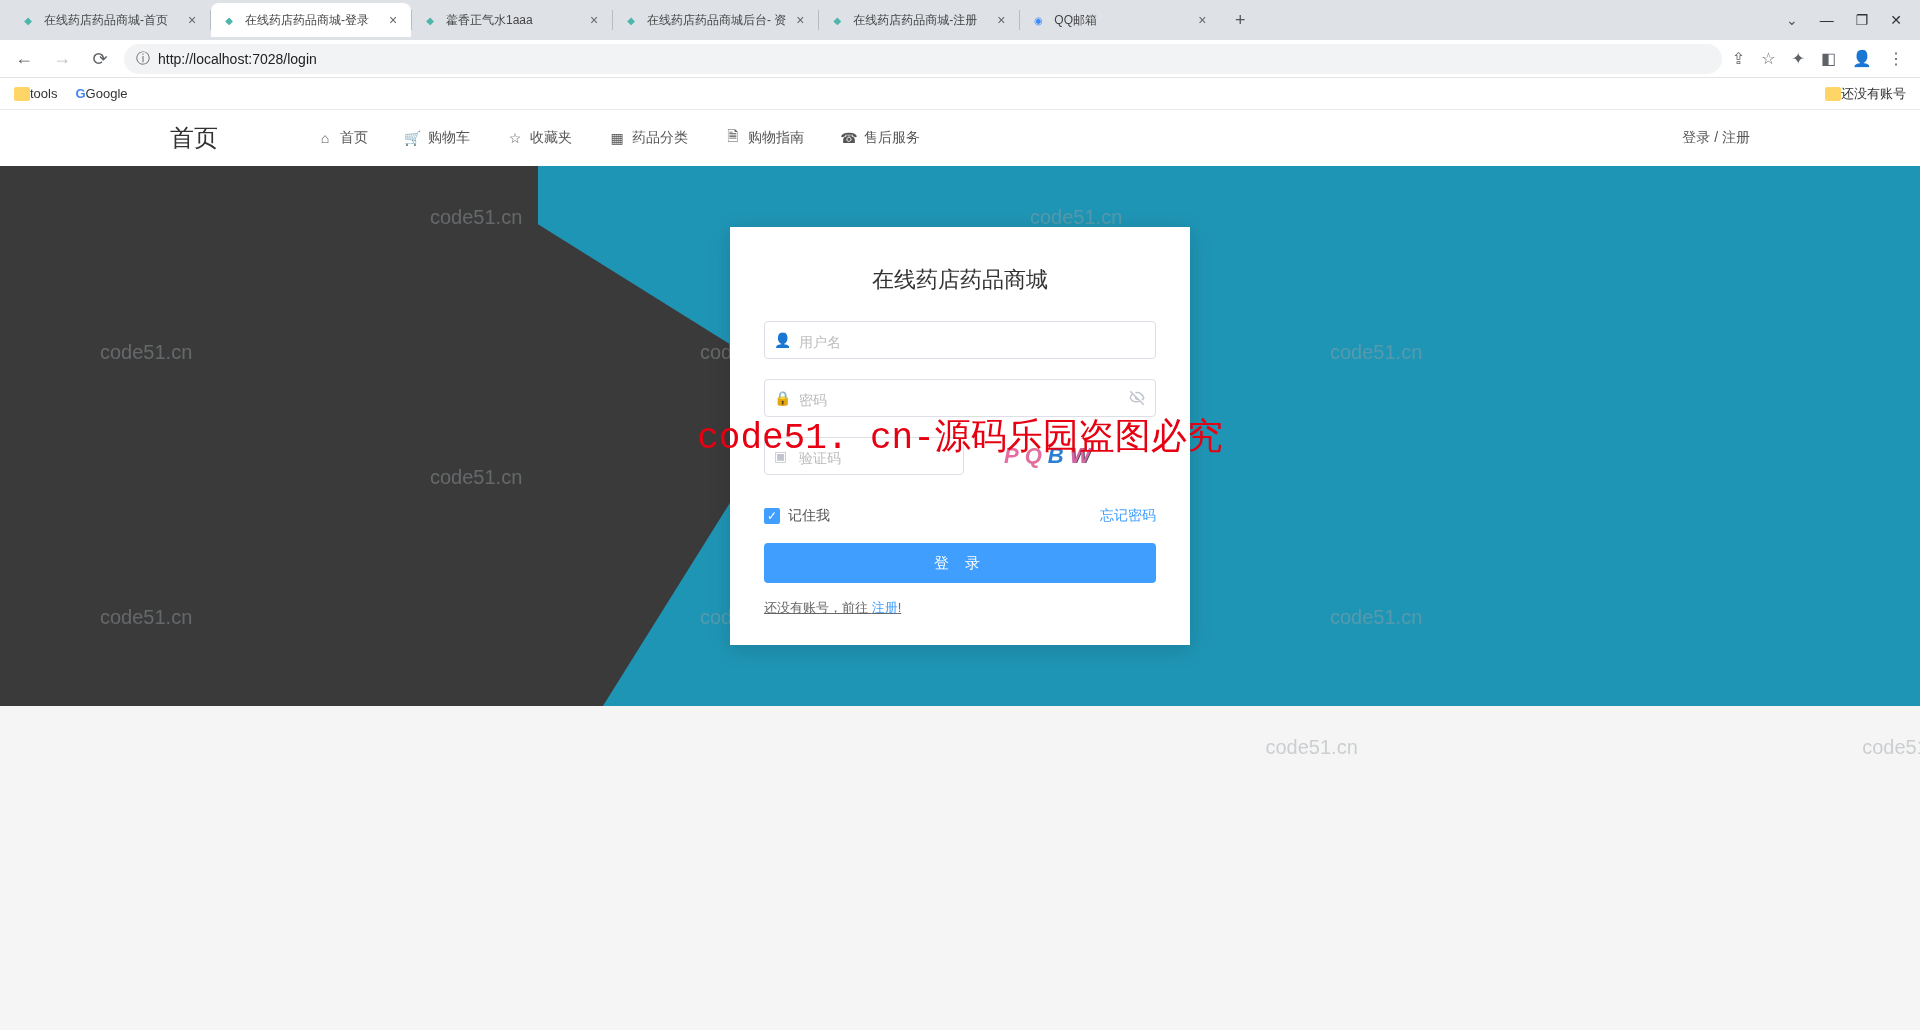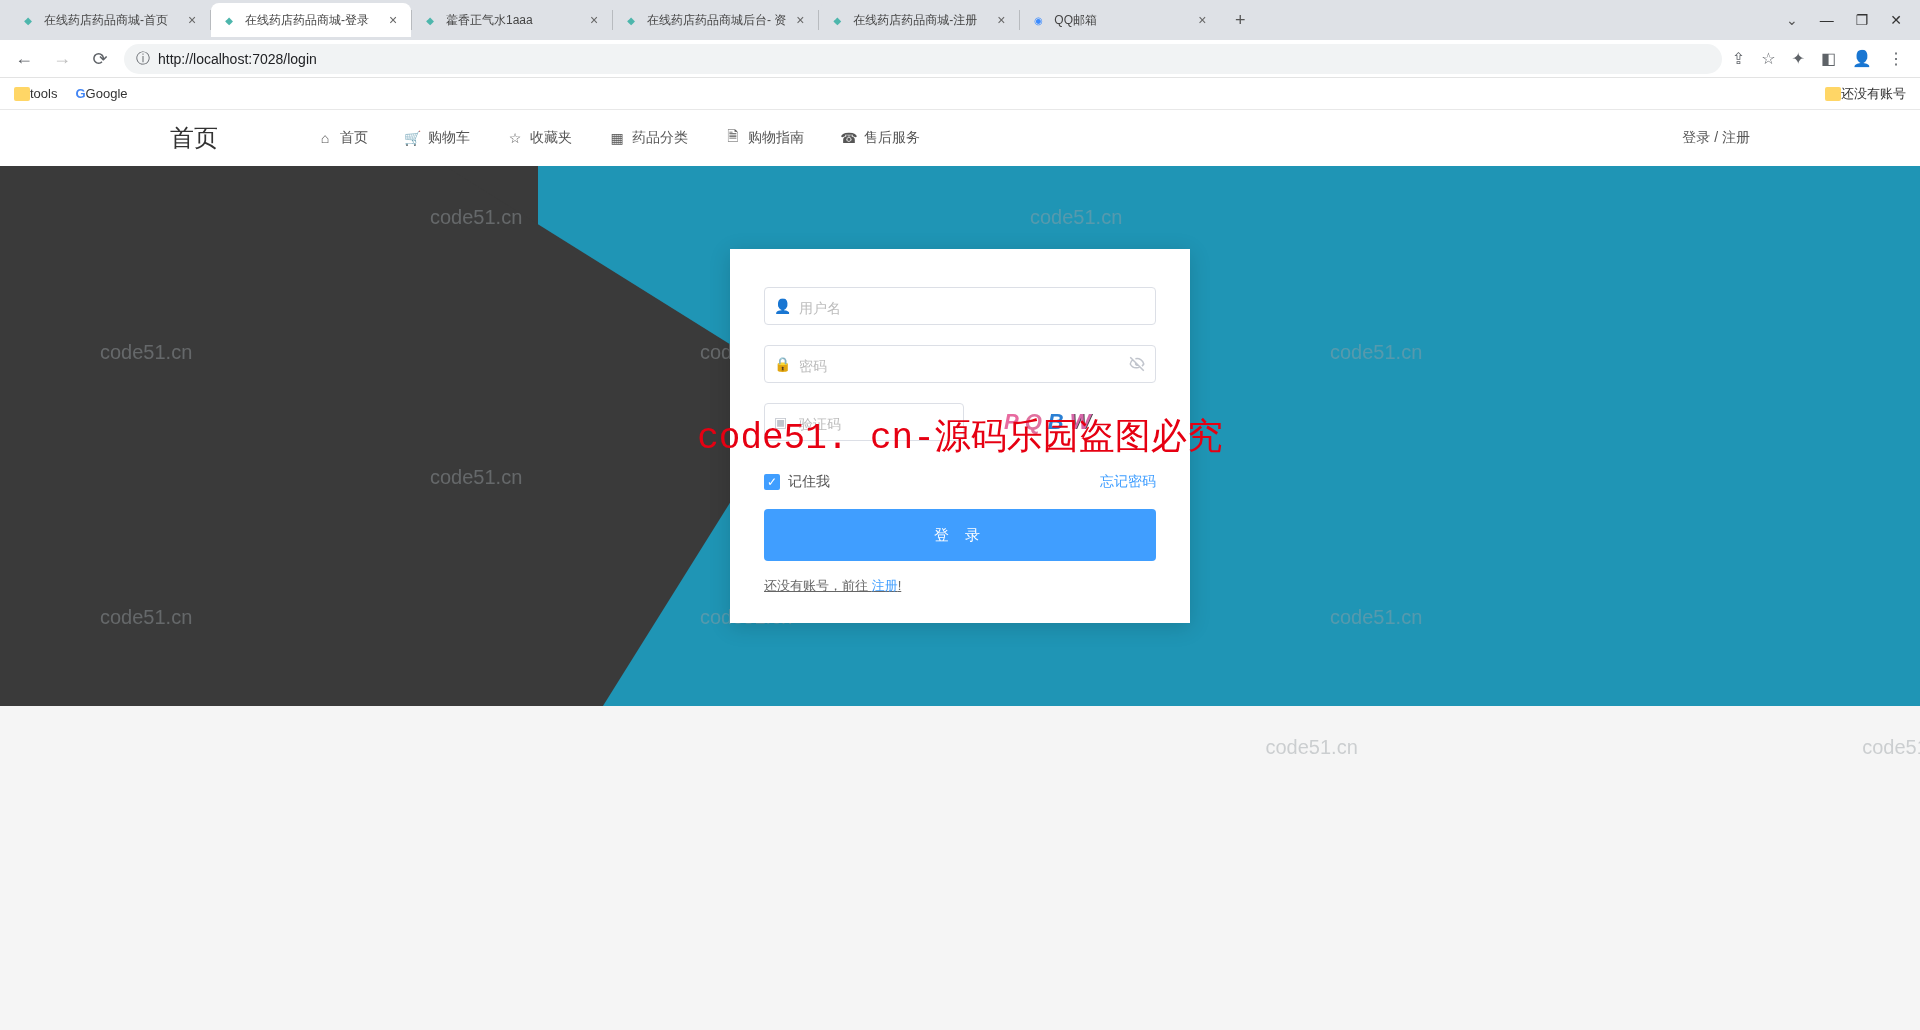--- a/index.html
+++ b/index.html
@@ -54,21 +54,21 @@
 .captcha-row .input-wrap { margin-bottom: 0; flex: 0 0 200px; }
 .captcha-img { font-size: 22px; font-weight: bold; letter-spacing: 6px; font-style: italic; }
 .captcha-img .c1 { color: #e86ba0; }
 .captcha-img .c2 { color: #e0719f; }
 .captcha-img .c3 { color: #2a7fd4; }
 .captcha-img .c4 { color: #d665a8; text-shadow: 1px 0 #444; }
 .row-remember { display: flex; align-items: center; justify-content: space-between; margin-bottom: 18px; font-size: 14px; }
 .remember-label { display: flex; align-items: center; gap: 8px; color: #555; cursor: pointer; }
 .checkbox { width: 16px; height: 16px; background: #409eff; border-radius: 2px; color: #fff; display: flex; align-items: center; justify-content: center; font-size: 12px; }
 .forgot { color: #409eff; cursor: pointer; }
-.login-btn { width: 100%; height: 52px; background: #409eff; color: #fff; border: none; border-radius: 4px; font-size: 15px; letter-spacing: 6px; cursor: pointer; }
+.login-btn { width: 100%; height: 40px; background: #409eff; color: #fff; border: none; border-radius: 4px; font-size: 15px; letter-spacing: 6px; cursor: pointer; }
 .register-row { margin-top: 16px; font-size: 13px; color: #666; text-decoration: underline; }
 .register-link { color: #409eff; cursor: pointer; }
 
 .watermark-overlay { position: absolute; left: 50%; top: 50%; transform: translate(-50%, -50%); font-size: 36px; color: #e60012; font-weight: 500; white-space: nowrap; pointer-events: none; z-index: 10; font-family: Liberation Mono, monospace; }
 .wm { position: absolute; color: #9aa0a4; opacity: 0.45; font-size: 20px; pointer-events: none; }
 
 .page-footer { height: 120px; background: #f5f5f5; text-align: center; }
 
 svg { display: block; }
 </style>
@@ -192,20 +192,21 @@
   <div class="wm" style="left:430px;top:40px">code51.cn</div>
   <div class="wm" style="left:430px;top:300px">code51.cn</div>
   <div class="wm" style="left:1030px;top:40px">code51.cn</div>
   <div class="wm" style="left:1030px;top:300px">code51.cn</div>
   <div class="wm" style="left:1330px;top:175px">code51.cn</div>
   <div class="wm" style="left:1330px;top:440px">code51.cn</div>
   <div class="wm" style="left:700px;top:175px">code51.cn</div>
   <div class="wm" style="left:700px;top:440px">code51.cn</div>
 
   <div class="login-card">
+    <h2 class="login-title">在线药店药品商城</h2>
 
     <div class="input-wrap">
       <span class="input-icon">👤</span>
       <input class="input-field" placeholder="用户名" style="">
     </div>
 
     <div class="input-wrap">
       <span class="input-icon">🔒</span>
       <input type="password" class="input-field" placeholder="密码" style="">
       <span class="input-suffix">

